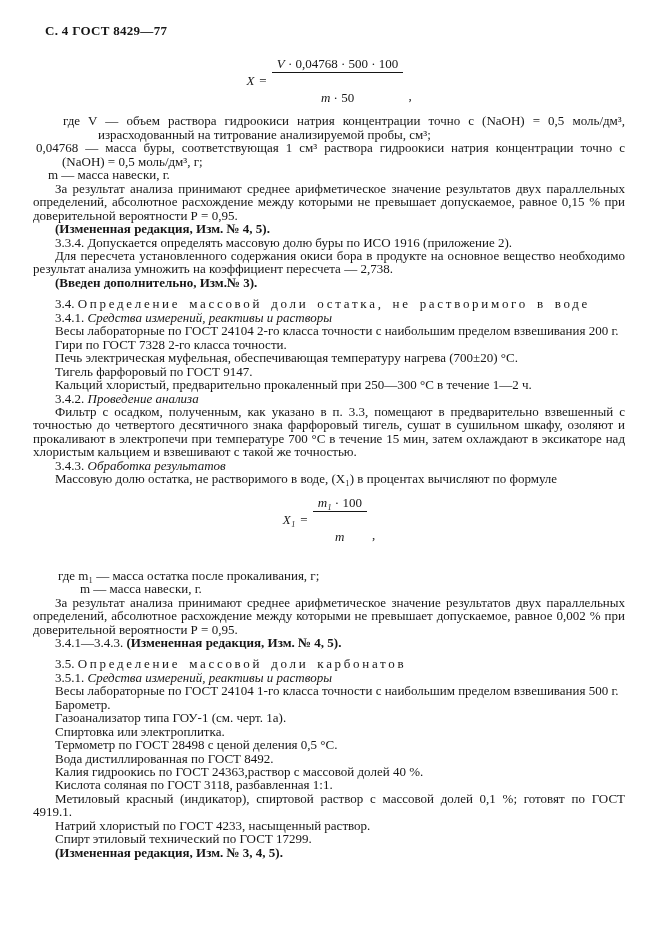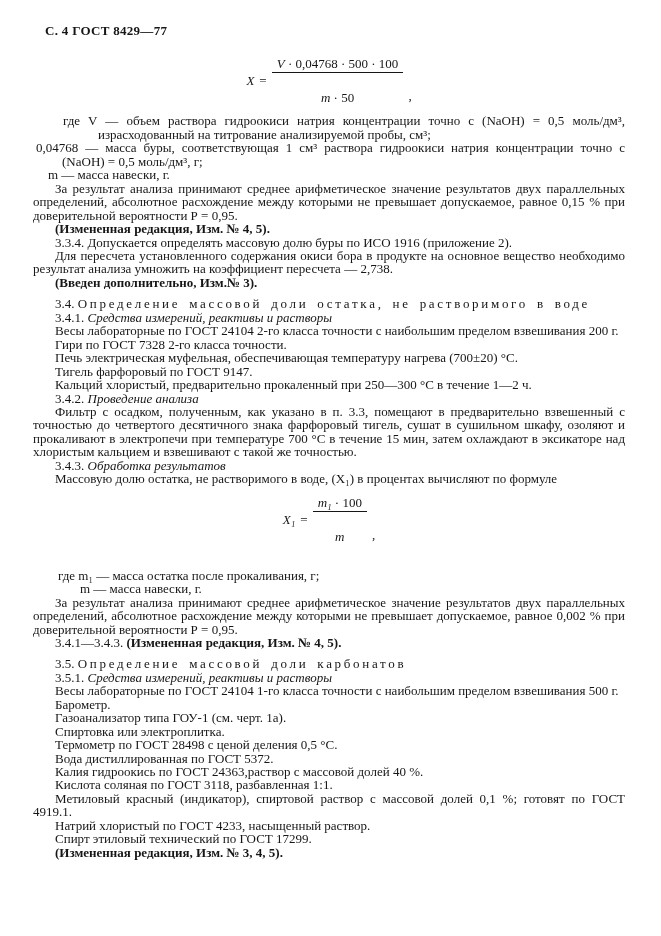--- a/index.html
+++ b/index.html
@@ -106,21 +106,21 @@
   <p><span class="amend-prefix">3.4.1—3.4.3.</span> <span class="bold">(Измененная редакция, Изм. № 4, 5).</span></p>
 
   <p class="sec-heading"><span>3.5.</span> <span class="t">Определение массовой доли карбонатов</span></p>
   <p class="sub-heading"><span>3.5.1.</span> <span class="t">Средства измерений, реактивы и растворы</span></p>
 
   <p>Весы лабораторные по ГОСТ 24104 1-го класса точности с наибольшим пределом взвешивания 500 г.</p>
   <p>Барометр.</p>
   <p>Газоанализатор типа ГОУ-1 (см. черт. 1а).</p>
   <p>Спиртовка или электроплитка.</p>
   <p>Термометр по ГОСТ 28498 с ценой деления 0,5 °С.</p>
-  <p>Вода дистиллированная по ГОСТ 5372.</p>
+  <p>Вода дистиллированная по ГОСТ 8492.</p>
   <p>Калия гидроокись по ГОСТ 24363,раствор с массовой долей 40 %.</p>
   <p>Кислота соляная по ГОСТ 3118, разбавленная 1:1.</p>
   <p>Метиловый красный (индикатор), спиртовой раствор с массовой долей 0,1 %; готовят по ГОСТ 4919.1.</p>
   <p>Натрий хлористый по ГОСТ 4233, насыщенный раствор.</p>
   <p>Спирт этиловый технический по ГОСТ 17299.</p>
   <p class="bold">(Измененная редакция, Изм. № 3, 4, 5).</p>
 
 </div>
 
 </body></html>

